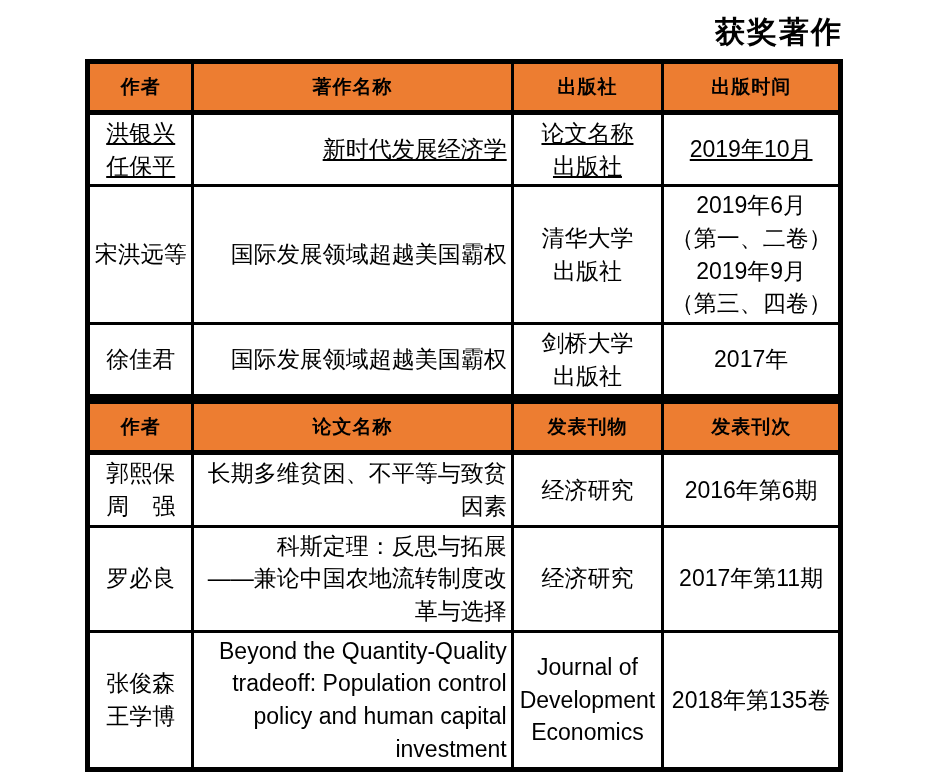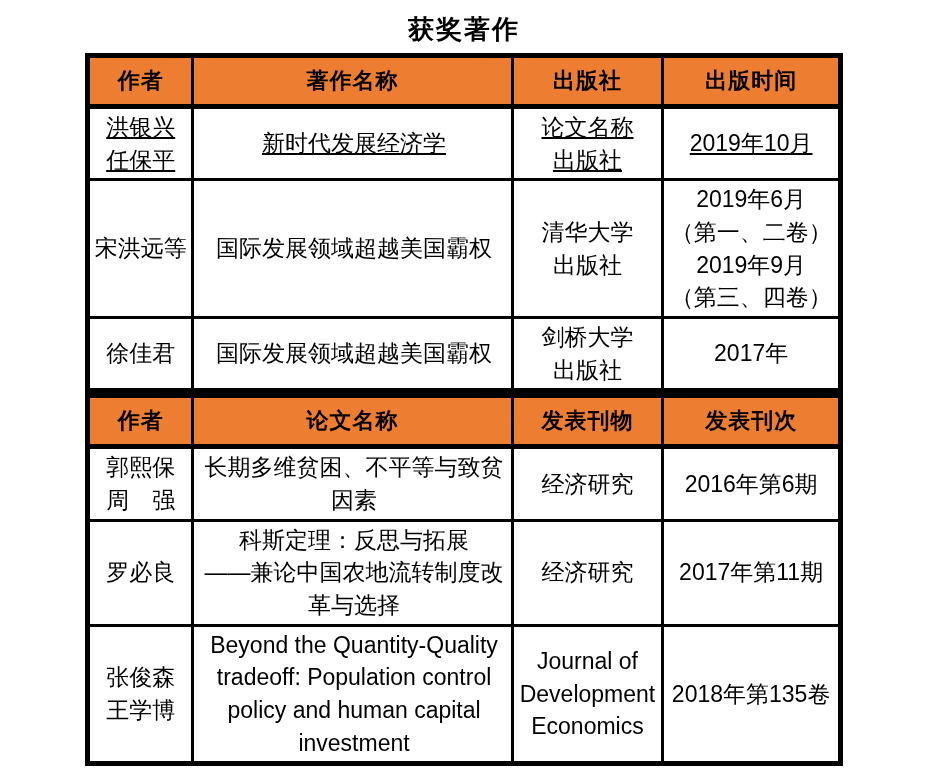--- a/index.html
+++ b/index.html
@@ -11,22 +11,22 @@
     font-family: "Liberation Sans", "DejaVu Sans", sans-serif;
     color: #000000;
     overflow: hidden;
   }
   .doc {
     padding-top: 12px;
   }
   .tbl-title {
     width: 758px;
     margin: 0 0 6px 85px;
-    text-align: center;
-    font-size: 26px;
+    text-align: right;
+    font-size: 30px;
     font-weight: bold;
     letter-spacing: 2px;
   }
   .tbl-title.second {
     margin-top: 10px;
   }
   table.awards {
     border-collapse: collapse;
     table-layout: fixed;
     width: 758px;
@@ -35,35 +35,35 @@
   }
   table.awards th,
   table.awards td {
     border: 3px solid #000000;
     vertical-align: middle;
     padding: 2px 3px;
     overflow: hidden;
   }
   table.awards th {
     background: #ED7D31;
-    font-size: 22px;
+    font-size: 19px;
     font-weight: bold;
     height: 42px;
     text-align: center;
     border-bottom-width: 5px;
     letter-spacing: 1px;
   }
   table.awards td {
     font-size: 23px;
     text-align: center;
     white-space: pre-line;
     line-height: 1.42;
   }
   table.awards td.name {
-    text-align: center;
+    text-align: right;
     padding-left: 7px;
     padding-right: 4px;
   }
   col.c-author { width: 14.0%; }
   col.c-name   { width: 42.4%; }
   col.c-venue  { width: 20.0%; }
   col.c-issue  { width: 23.6%; }
 
   #table-books tbody tr:nth-child(1) { height: 72px; text-decoration: underline; }
   #table-books tbody tr:nth-child(2) { height: 134px; }

